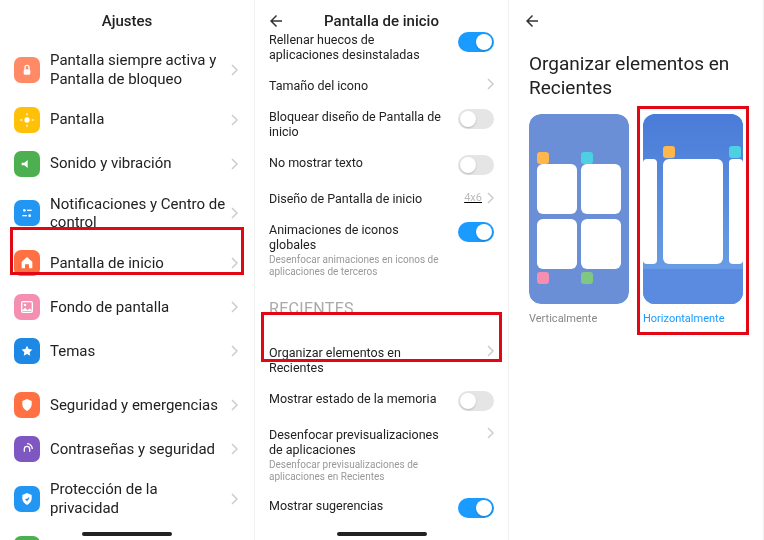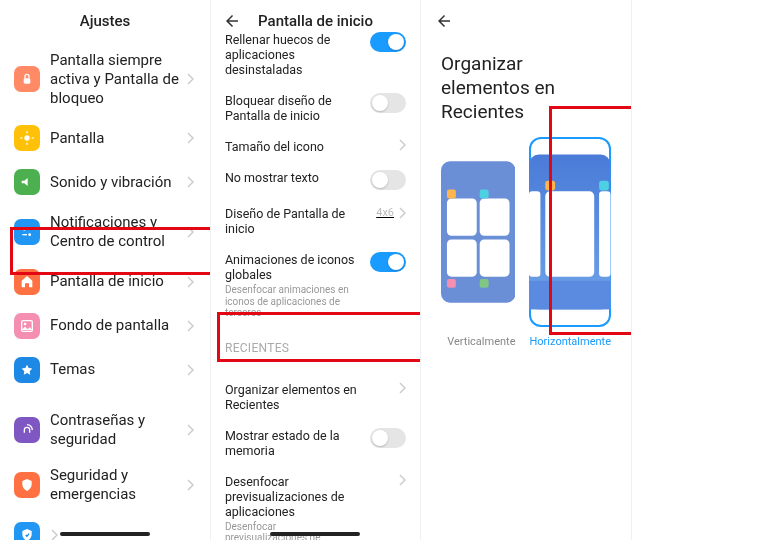--- a/index.html
+++ b/index.html
@@ -1,17 +1,17 @@
 <!DOCTYPE html>
 <html><head>
 <meta charset="utf-8">
 <style>
   * { box-sizing: border-box; margin: 0; padding: 0; }
   body { font-family: -apple-system, "Segoe UI", Roboto, sans-serif; background:#fff; }
-  .canvas { width:632px; height:540px; display:flex; position:relative; }
+  .canvas { width:764px; height:540px; display:flex; position:relative; }
   .col { height:100%; position:relative; overflow:hidden; border-right:1px solid #f0f0f0; }
   .col1 { width:255px; }
   .col2 { width:254px; }
   .col3 { width:255px; }
 
   .header { display:flex; align-items:center; justify-content:center; height:42px; position:relative; }
   .header .title { font-size:15px; font-weight:500; color:#222; }
   .header .back { position:absolute; left:12px; top:12px; cursor:pointer; }
 
   .list { padding:0 12px; }
@@ -25,33 +25,33 @@
 
   
   .item2 { padding:8px 14px; }
   .item2 .top { display:flex; align-items:flex-start; }
   .item2 .lbls { flex:1; padding-right:8px;}
   .item2 .lbl { font-size:12.5px; color:#222; line-height:1.2; }
   .item2 .sub { font-size:10px; color:#999; line-height:1.15; margin-top:2px;}
   .item2 .ctrl { flex:0 0 40px; display:flex; align-items:center; justify-content:flex-end;text-decoration:underline;}
   .item2 .val { font-size:11px; color:#bbb; margin-right:4px;}
   .item2 .chev { color:#ccc; }
-  .section-hdr { font-size:12px; color:#aaa; padding:14px 14px 19px; letter-spacing:0.3px;}
+  .section-hdr { font-size:16px; color:#aaa; padding:14px 14px 19px; letter-spacing:0.3px;}
 
   .toggle { width:36px; height:20px; border-radius:10px; position:relative; }
   .toggle .knob { width:16px; height:16px; border-radius:50%; background:#fff; position:absolute; top:2px; box-shadow:0 1px 2px rgba(0,0,0,0.2);}
   .toggle.on { background:#1a9bff; }
   .toggle.on .knob { right:2px; }
   .toggle.off { background:#e5e5e5; }
   .toggle.off .knob { left:2px; }
 
   
   .big-title { font-size:19px; color:#222; padding:10px 20px 4px; line-height:1.25; }
   .options { display:flex; gap:14px; padding:10px 20px; }
-  .opt { flex:1; text-align:right; }
+  .opt { flex:1; text-align:left; }
   .thumb { width:100%; height:190px; border-radius:12px; position:relative; overflow:hidden; }
   .opt-label { font-size:11px; margin-top:8px; }
   .opt-label.sel { color:#1a9bff; }
   .opt-label.unsel { color:#888; }
   .thumb.selected { box-shadow: 0 0 0 2px #1a9bff inset; }
 
   .navbar { position:absolute; bottom:4px; left:50%; transform:translateX(-50%); width:90px; height:4px; background:#222; border-radius:2px; }
 
   svg { display:block; }
 </style>
@@ -177,55 +177,58 @@
             <div class="label">Temas</div>
           </div>
           <div class="chev">
             <svg width="8" height="12" viewBox="0 0 8 12">
               <path d="M2 1l5 5-5 5" fill="none" stroke="#ccc" stroke-width="1.5"></path>
             </svg>
           </div>
         </div>
         <div class="sep"></div>
         <div class="row">
+          <div class="icon-wrap" style="background:#ff7043">
+            <svg width="16" height="16" viewBox="0 0 24 24" fill="#fff">
+              <path d="M12 3l7 3v5c0 5-3 8-7 10-4-2-7-5-7-10V6z"></path>
+            </svg>
+          </div>
+          <div class="labels">
+            <div class="label">Seguridad y emergencias</div>
+          </div>
+          <div class="chev">
+            <svg width="8" height="12" viewBox="0 0 8 12">
+              <path d="M2 1l5 5-5 5" fill="none" stroke="#ccc" stroke-width="1.5"></path>
+            </svg>
+          </div>
+        </div>
+        <div class="row">
           <div class="icon-wrap" style="background:#7e57c2">
             <svg width="16" height="16" viewBox="0 0 24 24" fill="#fff">
               <path d="M12 4a8 8 0 018 8M12 8a4 4 0 014 4v4M8 12a4 4 0 014-4M8 16v-4" fill="none" stroke="#fff" stroke-width="2"></path>
             </svg>
           </div>
           <div class="labels">
             <div class="label">Contraseñas y seguridad</div>
-          </div>
-          <div class="chev">
-            <svg width="8" height="12" viewBox="0 0 8 12">
-              <path d="M2 1l5 5-5 5" fill="none" stroke="#ccc" stroke-width="1.5"></path>
-            </svg>
-          </div>
-        </div>
-        <div class="row">
-          <div class="icon-wrap" style="background:#ff7043">
-            <svg width="16" height="16" viewBox="0 0 24 24" fill="#fff">
-              <path d="M12 3l7 3v5c0 5-3 8-7 10-4-2-7-5-7-10V6z"></path>
-            </svg>
-          </div>
-          <div class="labels">
-            <div class="label">Seguridad y emergencias</div>
           </div>
           <div class="chev">
             <svg width="8" height="12" viewBox="0 0 8 12">
               <path d="M2 1l5 5-5 5" fill="none" stroke="#ccc" stroke-width="1.5"></path>
             </svg>
           </div>
         </div>
         <div class="row">
           <div class="icon-wrap" style="background:#2196f3">
             <svg width="16" height="16" viewBox="0 0 24 24" fill="#fff">
               <path d="M12 3l7 3v5c0 5-3 8-7 10-4-2-7-5-7-10V6z"></path>
               <path d="M10 12l2 2 3-4" fill="none" stroke="#1e88e5" stroke-width="2"></path>
             </svg>
+          </div>
+          <div class="labels">
+            <div class="label">Protección de la privacidad</div>
           </div>
           <div class="chev">
             <svg width="8" height="12" viewBox="0 0 8 12">
               <path d="M2 1l5 5-5 5" fill="none" stroke="#ccc" stroke-width="1.5"></path>
             </svg>
           </div>
         </div>
         <div class="row">
           <div class="icon-wrap" style="background:#4caf50">
             <svg width="16" height="16" viewBox="0 0 24 24" fill="#fff">
@@ -263,40 +266,40 @@
             <div class="ctrl">
               <div class="toggle on">
                 <div class="knob"></div>
               </div>
             </div>
           </div>
         </div>
         <div class="item2">
           <div class="top">
             <div class="lbls">
-              <div class="lbl">Bloquear diseño de Pantalla de inicio</div>
-            </div>
-            <div class="ctrl">
-              <div class="toggle off">
-                <div class="knob"></div>
-              </div>
-            </div>
-          </div>
-        </div>
-        <div class="item2">
-          <div class="top">
-            <div class="lbls">
               <div class="lbl">Tamaño del icono</div>
             </div>
             <div class="ctrl">
               <span class="chev">
                 <svg width="8" height="12" viewBox="0 0 8 12">
                   <path d="M2 1l5 5-5 5" fill="none" stroke="#ccc" stroke-width="1.5"></path>
                 </svg>
               </span>
+            </div>
+          </div>
+        </div>
+        <div class="item2">
+          <div class="top">
+            <div class="lbls">
+              <div class="lbl">Bloquear diseño de Pantalla de inicio</div>
+            </div>
+            <div class="ctrl">
+              <div class="toggle off">
+                <div class="knob"></div>
+              </div>
             </div>
           </div>
         </div>
         <div class="item2">
           <div class="top">
             <div class="lbls">
               <div class="lbl">No mostrar texto</div>
             </div>
             <div class="ctrl">
               <div class="toggle off">

